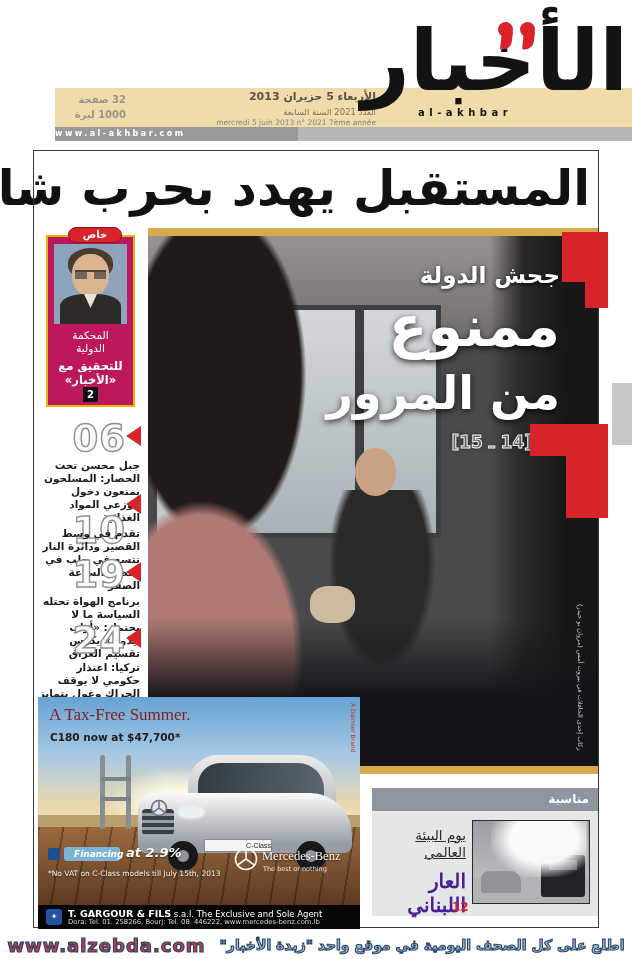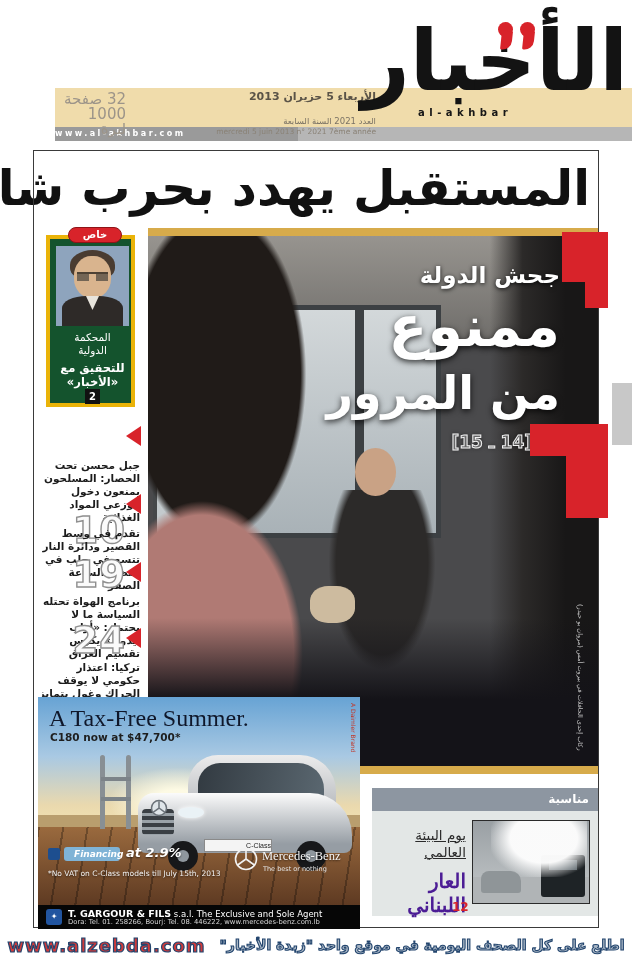--- a/index.html
+++ b/index.html
@@ -11,24 +11,24 @@
   }
   .abs { position:absolute; }
 
   
   .beige-band { left:55px; top:88px; width:577px; height:39px; background:#f0dcab; }
   .gray-band  { left:55px; top:127px; width:577px; height:14px; background:#b6b6b6; }
   .gray-band-dark { right:0; top:0; width:243px; height:14px; background:#9a9a9a;
     color:#fff; font-size:8px; font-weight:bold; letter-spacing:2.5px;
     text-align:left; line-height:14px; }
   .pages-price { left:60px; top:92px; width:66px; text-align:right;
-    color:#9c9489; font-size:15px; font-weight:normal; line-height:15px; }
+    color:#9c9489; font-size:10px; font-weight:bold; line-height:15px; }
   .date-block { left:148px; top:90px; width:228px; text-align:right; }
   .date-ar { font-size:11px; font-weight:bold; color:#5a5347; }
-  .issue-ar { font-size:8.5px; color:#7a7264; margin-top:13px; }
+  .issue-ar { font-size:8.5px; color:#7a7264; margin-top:4px; }
   .date-fr { font-size:7.5px; color:#8a8276; margin-top:1px; direction:ltr; }
   .logo-ar { right:4px; top:6px; font-size:84px; line-height:110px; font-weight:900;
     color:#131313; letter-spacing:-2px; }
   .logo-quotes { left:498px; top:22px; width:50px; height:40px; }
   .qmark { position:absolute; width:15px; height:15px; border-radius:50%; background:#d8232a; }
   .qmark::after { content:''; position:absolute; left:3px; top:9px; width:11px; height:19px;
     background:#d8232a; border-radius:0 0 14px 2px; transform:rotate(6deg); }
   .logo-latin { left:418px; top:107px; font-size:10px; font-weight:bold;
     letter-spacing:4.5px; color:#161616; }
 
@@ -38,22 +38,22 @@
   .headline-text { font-size:49px; line-height:78px; font-weight:900; color:#111;
     letter-spacing:-1px; }
 
   .border-box { left:33px; top:150px; width:566px; height:778px;
     border:1px solid #3a3a3a; }
 
   
   .excl-badge { left:68px; top:227px; width:54px; height:16px; background:#d8232a;
     border:1px solid #8e1418; border-radius:9px; color:#fff; font-size:10px;
     font-weight:bold; text-align:center; line-height:14px; z-index:5; }
-  .feature-card { left:46px; top:235px; width:89px; height:172px; background:#14532d;
-    border:4px solid #eab308; z-index:4; }
+  .feature-card { left:46px; top:235px; width:89px; height:172px; background:#be185d;
+    border:2px solid #eab308; z-index:4; }
   .portrait { left:6px; top:7px; width:73px; height:80px; background:#8ea4bd; overflow:hidden; }
   .p-hair { left:14px; top:4px; width:45px; height:30px; background:#4a3c31; border-radius:50% 50% 40% 40%; }
   .p-face { left:18px; top:10px; width:37px; height:42px; background:#d9b48e; border-radius:46%; }
   .p-glasses { left:21px; top:26px; width:31px; height:9px;
     border-top:2px solid #2b2620;
     background:linear-gradient(90deg,#5a5248 0 12px,transparent 12px 19px,#5a5248 19px 31px); opacity:.8; }
   .p-suit { left:6px; top:50px; width:61px; height:30px; background:#2e2a28;
     border-radius:40% 40% 0 0; }
   .p-shirt { left:30px; top:50px; width:13px; height:14px; background:#e8e4dc;
     clip-path:polygon(0 0,100% 0,50% 100%); }
@@ -140,21 +140,21 @@
   .car-light { left:140px; top:110px; width:26px; height:11px; background:#eaf2f6;
     border-radius:50%; box-shadow:0 0 4px #fff; }
   .car-wheel { top:144px; width:30px; height:30px; background:#17181a; border-radius:50%; }
   .car-rim { position:absolute; left:9px; top:9px; width:12px; height:12px;
     background:#8f979e; border-radius:50%; }
   .car-plate { left:166px; top:142px; width:68px; height:13px; background:#f4f4f4;
     border:1px solid #8a8a8a; text-align:right; font-size:7px; line-height:11px;
     color:#222; font-family:Liberation Sans, sans-serif; }
 
   .ad-headline { left:11px; top:8px; font-family:"Liberation Serif","DejaVu Serif",serif;
-    font-size:24px; color:#0f172a; }
+    font-size:17px; color:#7f1d1d; }
   .ad-subline { left:12px; top:34px; font-size:10.5px; font-weight:bold; color:#1e1e1e; }
   .fin-row { left:10px; top:150px; height:14px; }
   .fin-logo { position:absolute; left:0; top:1px; width:12px; height:12px;
     background:#1d4e8f; border-radius:2px; }
   .fin-badge { position:absolute; left:16px; top:0; width:56px; height:14px;
     background:#7fb3d6; border-radius:3px; color:#fff; font-size:9px; font-style:italic;
     font-weight:bold; text-align:center; line-height:14px;padding-left:10px; }
   .fin-rate { position:absolute; left:78px; top:-2px; color:#fff; font-size:13px;
     font-weight:bold; font-style:italic; text-shadow:0 1px 2px rgba(0,0,0,.6); white-space:nowrap; }
   .vat-note { left:10px; top:172px; font-size:7.5px; color:#f4f4f4;
@@ -250,20 +250,21 @@
     </div>
     <div class="abs card-text">
       <div class="card-t-light">المحكمة</div>
       <div class="card-t-light">الدولية</div>
       <div class="card-t-bold">للتحقيق مع</div>
       <div class="card-t-bold" style="margin-top:0;">«الأخبار»</div>
     </div>
     <div class="abs card-page">2</div>
   </div>
 
+  <div class="abs idx-num" style="top:420px;">06</div>
   <div class="abs idx-arrow" style="top:426px;"></div>
   <div class="abs idx-text" style="top:459px;">جبل محسن تحت الحصار: المسلحون يمنعون دخول موزعي المواد الغذائية</div>
 
   <div class="abs idx-num" style="top:512px;">10</div>
   <div class="abs idx-arrow" style="top:494px;"></div>
   <div class="abs idx-text" style="top:527px;">تقدم في وسط القصير ودائرة النار تتسع في حلب في انتظار الساعة الصفر</div>
 
   <div class="abs idx-num" style="top:556px;">19</div>
   <div class="abs idx-arrow" style="top:562px;"></div>
   <div class="abs idx-text" style="top:595px;">برنامج الهواة تحتله السياسة ما لا يحتمل: «أراب آيدول» يكرّس تقسيم العراق</div>

